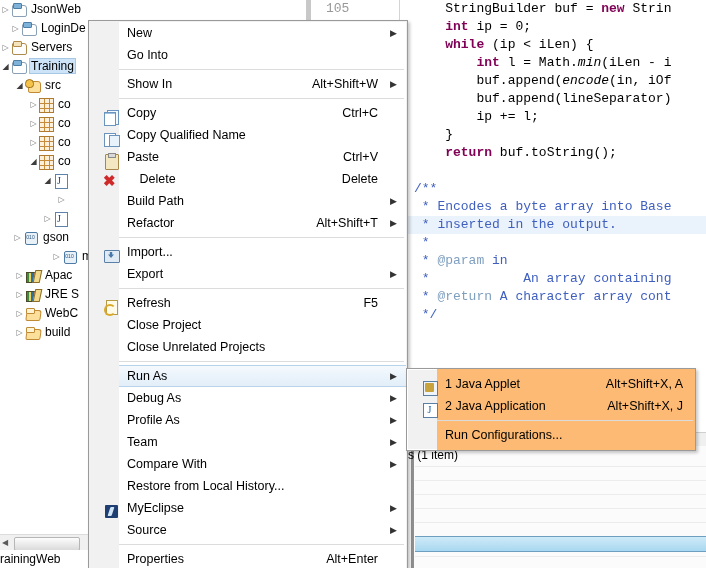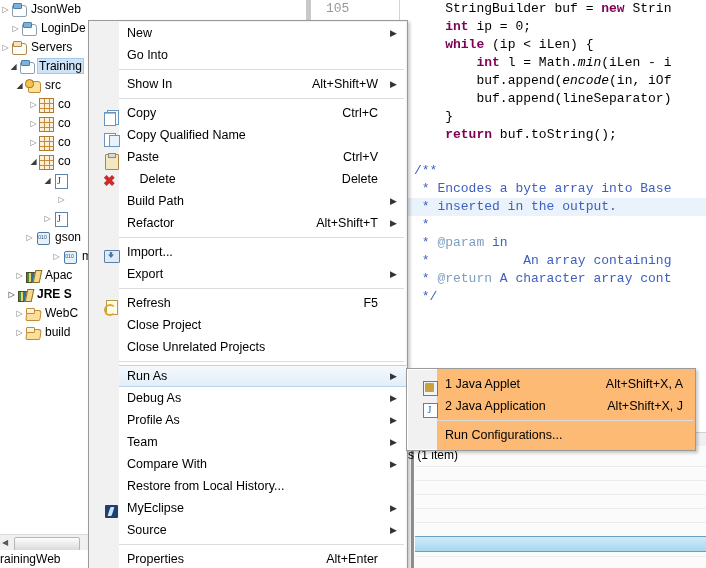--- a/index.html
+++ b/index.html
@@ -550,33 +550,33 @@
 </style>
 </head>
 <body>
 
 <div id="screen">
 
   <div id="explorer">
       <div class="tree-row" style="padding-left: 0px;"><span class="twisty">▷</span><span class="ticon ic-folder-prj"></span><span class="tlabel">JsonWeb</span></div>
       <div class="tree-row" style="padding-left: 10px;"><span class="twisty">▷</span><span class="ticon ic-folder-prj"></span><span class="tlabel">LoginDe</span></div>
       <div class="tree-row" style="padding-left: 0px;"><span class="twisty">▷</span><span class="ticon ic-folder-plain"></span><span class="tlabel">Servers</span></div>
-      <div class="tree-row selected" style="padding-left: 8px;"><span class="twisty open">◢</span><span class="ticon ic-folder-prj"></span><span class="tlabel">Training</span></div>
+      <div class="tree-row selected" style="padding-left: 0px;"><span class="twisty open">◢</span><span class="ticon ic-folder-prj"></span><span class="tlabel">Training</span></div>
       <div class="tree-row" style="padding-left: 14px;"><span class="twisty open">◢</span><span class="ticon ic-srcfolder"></span><span class="tlabel">src</span></div>
       <div class="tree-row" style="padding-left: 28px;"><span class="twisty">▷</span><span class="ticon ic-package"></span><span class="tlabel">co</span></div>
       <div class="tree-row" style="padding-left: 28px;"><span class="twisty">▷</span><span class="ticon ic-package"></span><span class="tlabel">co</span></div>
       <div class="tree-row" style="padding-left: 28px;"><span class="twisty">▷</span><span class="ticon ic-package"></span><span class="tlabel">co</span></div>
       <div class="tree-row" style="padding-left: 28px;"><span class="twisty open">◢</span><span class="ticon ic-package"></span><span class="tlabel">co</span></div>
       <div class="tree-row" style="padding-left: 42px;"><span class="twisty open">◢</span><span class="ticon ic-java"></span><span class="tlabel"></span></div>
       <div class="tree-row" style="padding-left: 56px;"><span class="twisty">▷</span><span class="ticon"></span><span class="tlabel"></span></div>
       <div class="tree-row" style="padding-left: 42px;"><span class="twisty">▷</span><span class="ticon ic-java"></span><span class="tlabel"></span></div>
-      <div class="tree-row" style="padding-left: 24px;"><span class="twisty">▷</span><span class="ticon ic-jar"></span><span class="tlabel">gson</span></div>
+      <div class="tree-row" style="padding-left: 12px;"><span class="twisty">▷</span><span class="ticon ic-jar"></span><span class="tlabel">gson</span></div>
       <div class="tree-row" style="padding-left: 14px; margin-left: 37px;"><span class="twisty">▷</span><span class="ticon ic-jar"></span><span class="tlabel">mysq</span></div>
       <div class="tree-row" style="padding-left: 14px;"><span class="twisty">▷</span><span class="ticon ic-lib"></span><span class="tlabel">Apac</span></div>
-      <div class="tree-row" style="padding-left: 6px; font-weight: bold;"><span class="twisty">▷</span><span class="ticon ic-lib"></span><span class="tlabel">JRE S</span></div>
+      <div class="tree-row" style="padding-left: 14px;"><span class="twisty">▷</span><span class="ticon ic-lib"></span><span class="tlabel">JRE S</span></div>
       <div class="tree-row" style="padding-left: 14px;"><span class="twisty">▷</span><span class="ticon ic-folder-open"></span><span class="tlabel">WebC</span></div>
       <div class="tree-row" style="padding-left: 14px;"><span class="twisty">▷</span><span class="ticon ic-folder-open"></span><span class="tlabel">build</span></div>
     </div>
 
   <div id="tree-hscroll">
     <span class="arrow-l">◀</span>
     <div class="thumb"></div>
   </div>
   <div id="tab-bottom">rainingWeb</div>
 
@@ -588,20 +588,21 @@
   <div id="gutter-sep"></div>
 
   <div id="editor-left-border"></div>
   <div id="editor">
       <div class="code-line">    <span class="t">StringBuilder buf = </span><span class="kw">new</span><span class="t"> Strin</span></div>
       <div class="code-line">    <span class="kw">int</span><span class="t"> ip = 0;</span></div>
       <div class="code-line">    <span class="kw">while</span><span class="t"> (ip &lt; iLen) {</span></div>
       <div class="code-line">        <span class="kw">int</span><span class="t"> l = Math.</span><span class="it">min</span><span class="t">(iLen - i</span></div>
       <div class="code-line">        <span class="t">buf.append(</span><span class="it">encode</span><span class="t">(in, iOf</span></div>
       <div class="code-line">        <span class="t">buf.append(lineSeparator)</span></div>
+      <div class="code-line">        <span class="t">ip += l;</span></div>
       <div class="code-line">    <span class="t">}</span></div>
       <div class="code-line">    <span class="kw">return</span><span class="t"> buf.toString();</span></div>
       <div class="code-line"></div>
       <div class="code-line"><span class="cm">/**</span></div>
       <div class="code-line"><span class="cm"> * Encodes a byte array into Base</span></div>
       <div class="code-line hl"><span class="cm"> * inserted in the output.</span></div>
       <div class="code-line"><span class="cm"> *</span></div>
       <div class="code-line"><span class="cm"> * </span><span class="cmtag">@param</span><span class="cm"> in</span></div>
       <div class="code-line"><span class="cm"> *            An array containing</span></div>
       <div class="code-line"><span class="cm"> * </span><span class="cmtag">@return</span><span class="cm"> A character array cont</span></div>

